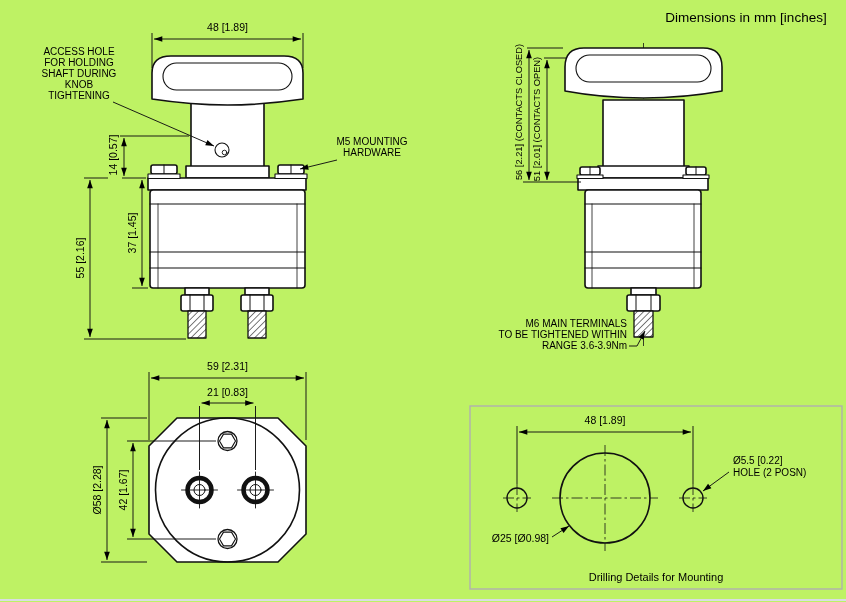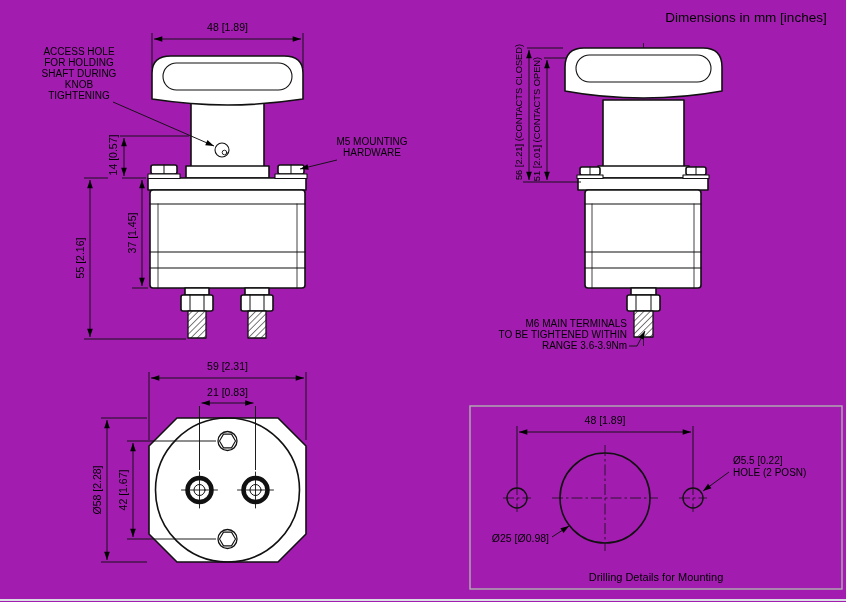--- a/index.html
+++ b/index.html
@@ -1,17 +1,17 @@
 <!DOCTYPE html>
 <html><head>
 <meta charset="utf-8">
 <style>
   html,body { margin:0; padding:0; background:#ffffff; }
   .page {
-    position:relative; width:846px; height:602px; background:#a21caf;
+    position:relative; width:846px; height:602px; background:#bef264;
     font-family:"Liberation Sans", sans-serif; overflow:hidden;
   }
   svg { display:block; }
   .part { stroke:#111111; stroke-width:1.6; fill:none; stroke-linejoin:round; stroke-linecap:round; }
   .dims line, .dims path { stroke:#111111; stroke-width:0.95; fill:none; }
   .cl { stroke:#111111; stroke-width:0.8; stroke-dasharray:11 3 2.5 3; fill:none; }
   text { fill:#000000; font-family:"Liberation Sans", sans-serif; }
   .dim  { font-size:10.5px; }
   .lbl  { font-size:10px; }
   .dimv { font-size:9.3px; }

